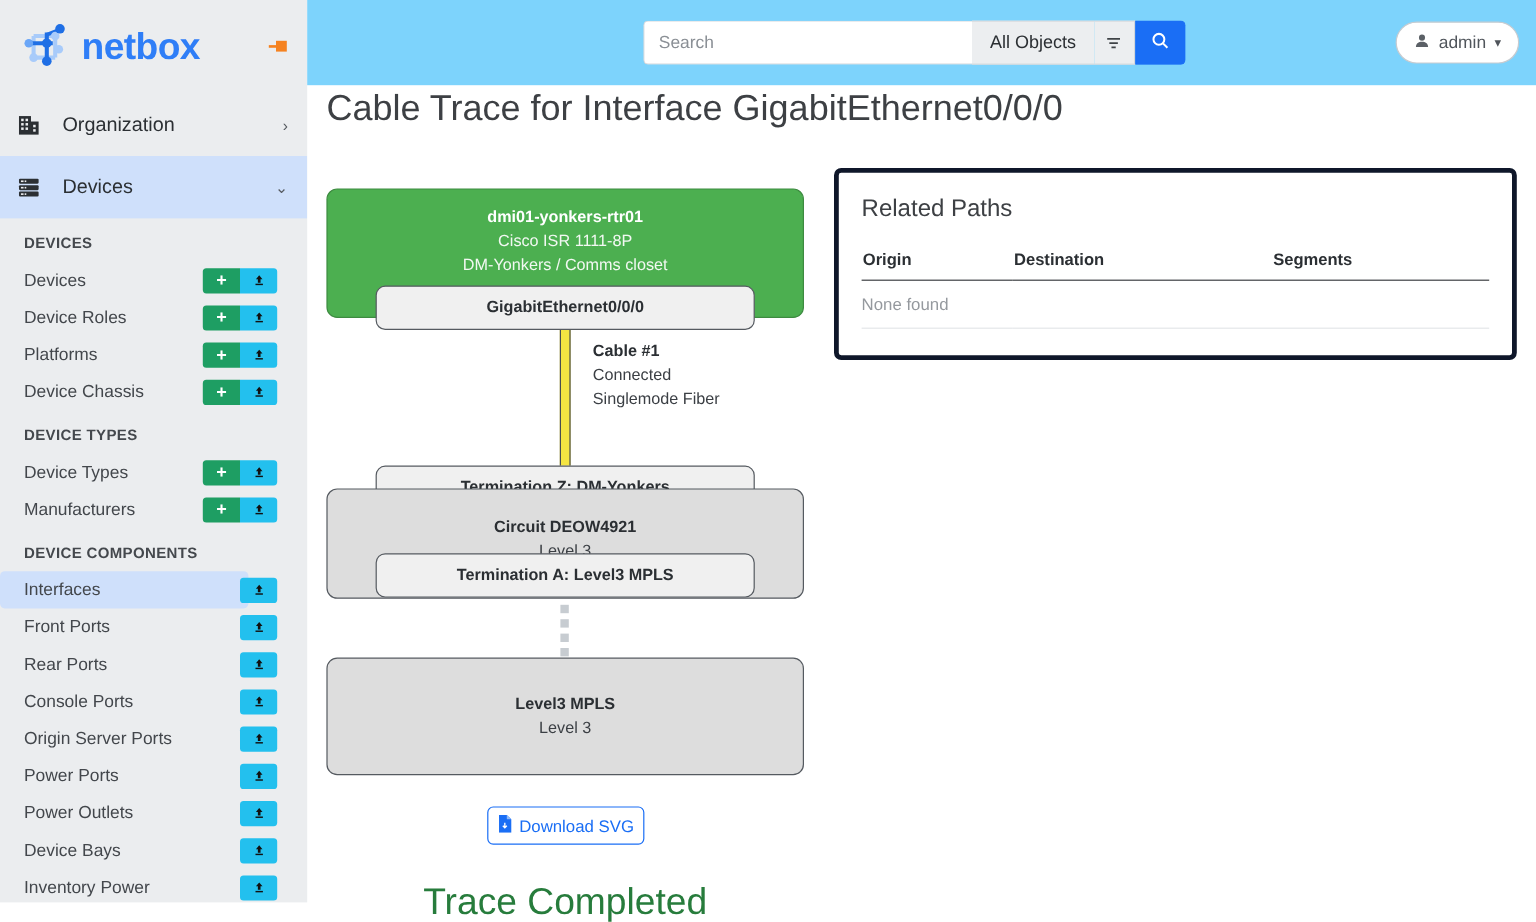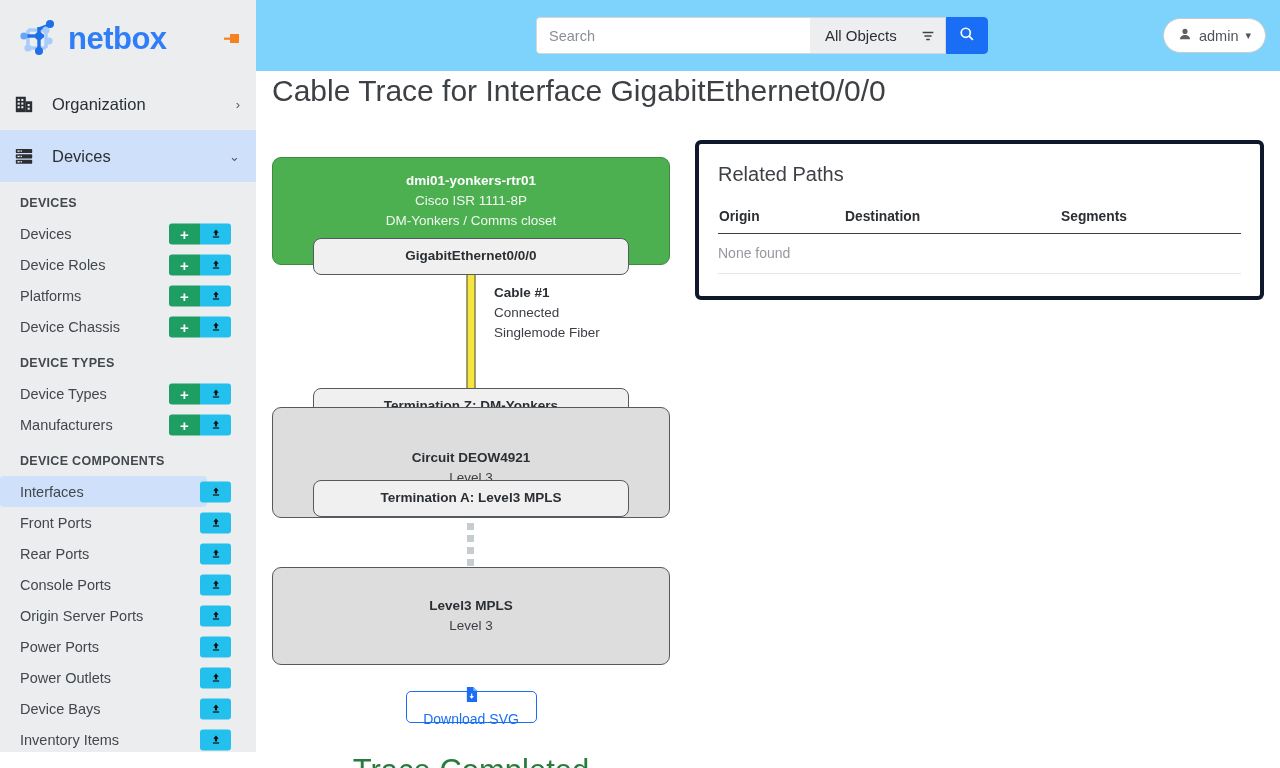--- a/index.html
+++ b/index.html
@@ -179,21 +179,21 @@
   .dot {
     position: absolute; left: 195px; width: 7px; height: 7px; background: #c7ccd1;
   }
 
   .svg-btn {
     margin: 26px auto 0;
     width: 131px; height: 32px;
     display: flex; align-items: center; justify-content: center; gap: 6px;
     border: 1px solid #1a6ef5; border-radius: 5px;
     background: #fff; color: #1a6ef5;
-    font-size: 14px; cursor: pointer; flex-direction: column;
+    font-size: 14px; cursor: pointer;
   }
   .trace-done {
     margin-top: 30px; text-align: center;
     font-size: 31px; color: #277c3c; font-weight: 400;
   }
 
   
   #paths {
     position: absolute; left: 439px; top: 69px;
     width: 569px;
@@ -458,21 +458,21 @@
           <span class="mini-btn mini-imp solo">
             <svg viewBox="0 0 14 14" width="12" height="12">
               <path d="M7 2.2 L10.2 6 H8.3 V9.4 H5.7 V6 H3.8 Z" fill="#111"></path>
               <rect x="3.4" y="10.4" width="7.2" height="1.4" fill="#111"></rect>
             </svg>
           </span>
         </div>
       </div>
       <div class="nav-item">
         <span class="hl"></span>
-        <span class="n-label">Inventory Items</span>
+        <span class="n-label">Inventory Power</span>
         <div class="btn-pair">
           <span class="mini-btn mini-imp solo">
             <svg viewBox="0 0 14 14" width="12" height="12">
               <path d="M7 2.2 L10.2 6 H8.3 V9.4 H5.7 V6 H3.8 Z" fill="#111"></path>
               <rect x="3.4" y="10.4" width="7.2" height="1.4" fill="#111"></rect>
             </svg>
           </span>
         </div>
       </div>
     </div>
@@ -531,21 +531,21 @@
       <div class="cable-line"></div>
       <div class="cable-label">
         <div class="cl1">Cable #1</div>
         <div class="cl2">Connected</div>
         <div class="cl3">Singlemode Fiber</div>
       </div>
     </div>
 
     <div class="term">Termination Z: DM-Yonkers</div>
 
-    <div class="node circuit" style="margin-top:-18px; padding:40px 10px 29px;">
+    <div class="node circuit" style="margin-top:-18px; padding:21px 10px 29px;">
       <div class="t1">Circuit DEOW4921</div>
       <div class="t2">Level 3</div>
     </div>
 
     <div class="term" style="margin-top:-38px;">Termination A: Level3 MPLS</div>
 
     <div class="dots-seg">
       <div class="dot" style="top:6px;"></div>
       <div class="dot" style="top:18px;"></div>
       <div class="dot" style="top:30px;"></div>

